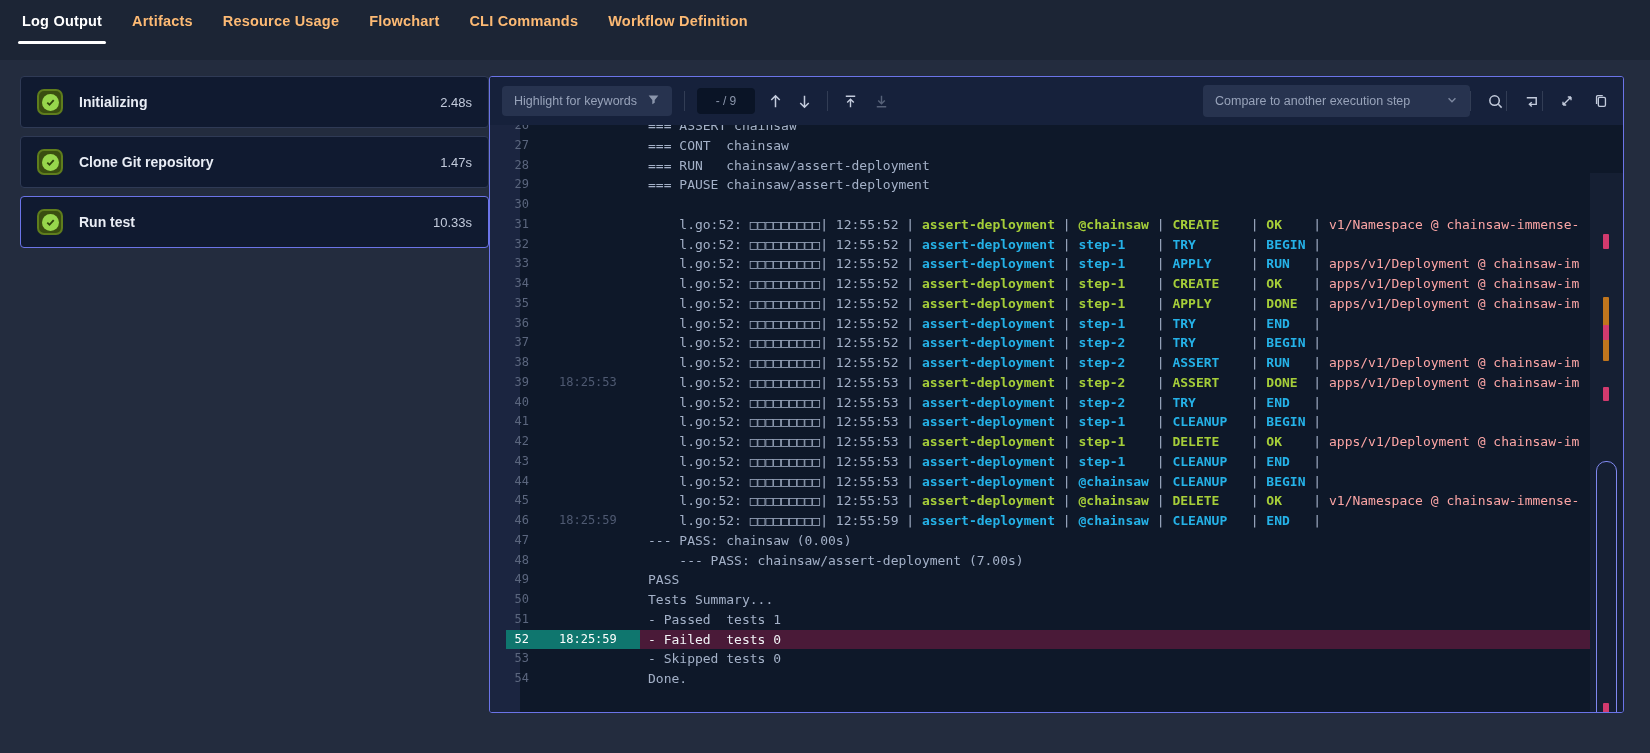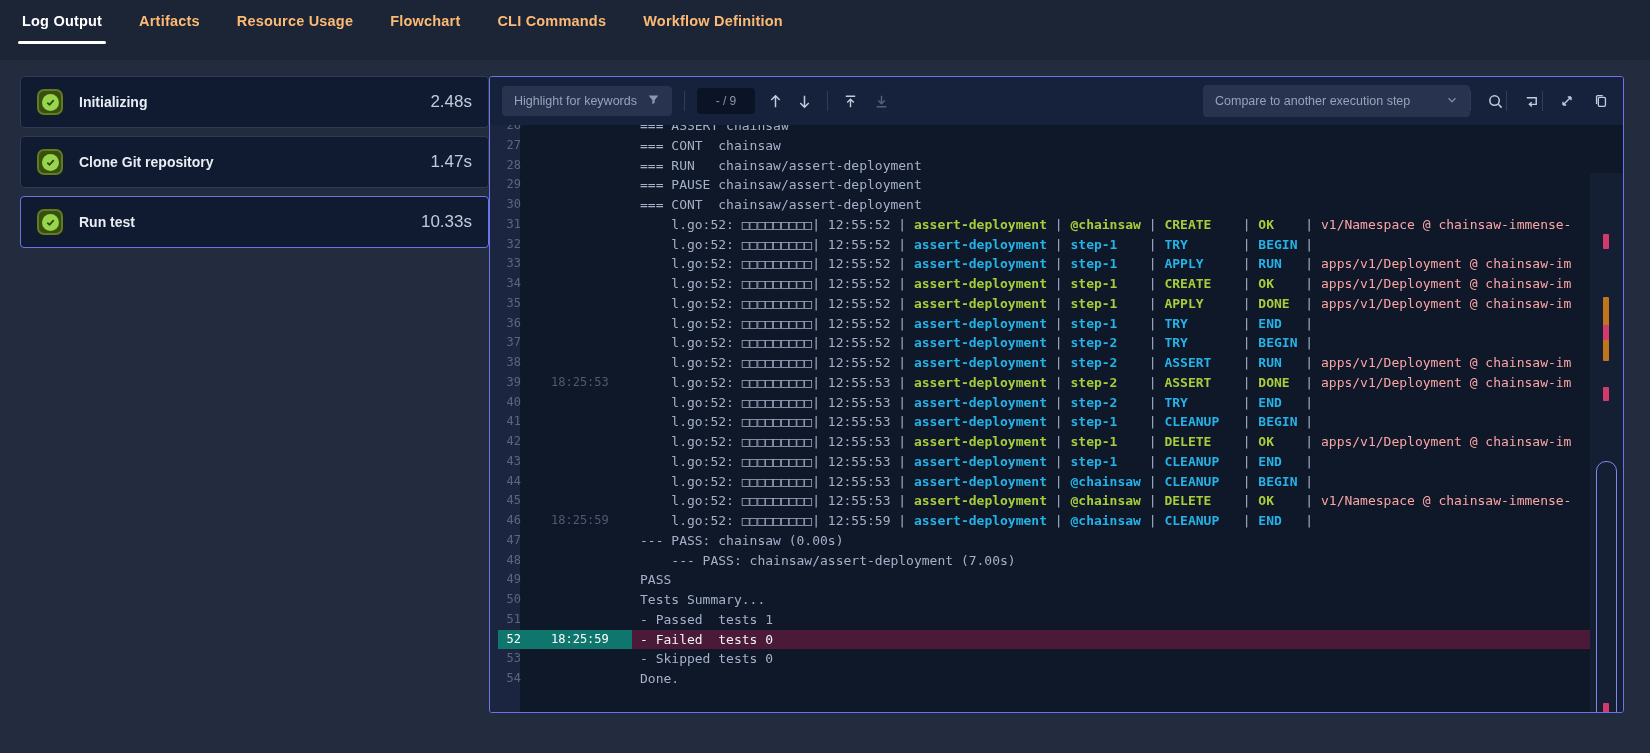--- a/index.html
+++ b/index.html
@@ -1,38 +1,38 @@
 <!DOCTYPE html>
 <html><head>
 <meta charset="utf-8">
 <style>
   * { margin:0; padding:0; box-sizing:border-box; }
   html,body { width:1650px; height:753px; overflow:hidden; }
   body { background:#232c3e; font-family:"Liberation Sans", sans-serif; }
 
   
-  .hdr { height:60px; background:#1c2535; display:flex; align-items:flex-start; padding:0 20px; gap:33px; }
+  .hdr { height:60px; background:#1c2535; display:flex; align-items:flex-start; padding:0 20px; gap:26px; }
   .tab { position:relative; padding:13px 2px 0 2px; height:60px; font-size:14.5px; font-weight:600;
          color:#fdba74; cursor:pointer; letter-spacing:.2px; }
   .tab.active { color:#ffffff; }
   .tab.active::after { content:""; position:absolute; left:-2px; right:-2px; bottom:16px; height:3px;
          background:#ffffff; border-radius:2px; }
 
   
   .main { display:flex; padding:16px 26px 0 20px; }
   .steps { width:469px; flex:none; }
   .card { height:52px; background:#101a30; border:1px solid #2f3a55; border-radius:4px;
           display:flex; align-items:center; padding:0 16px; margin-bottom:8px; cursor:pointer; }
   .card.sel { border-color:#6b74e8;text-align:right; }
   .chk { width:26px; height:26px; border-radius:7px; background:#3a4e10; border:2px solid #5f7d1c;
          display:flex; align-items:center; justify-content:center; flex:none; }
   .chk .cir { width:17px; height:17px; border-radius:50%; background:#97d64c; display:flex;
          align-items:center; justify-content:center; }
   .card .lbl { margin-left:16px; color:#e9edf5; font-size:14px; font-weight:600; }
-  .card .dur { margin-left:auto; color:#c2cadb; font-size:17px; }
+  .card .dur { margin-left:auto; color:#c2cadb; font-size:13px; }
 
   
   .panel { flex:1; height:637px; background:#0e1829; border:1px solid #6b74e8; border-radius:3px;
            display:flex; flex-direction:column; overflow:hidden; position:relative; }
   .tbar { height:48px; flex:none; background:#16213b; display:flex; align-items:center; padding:0 12px; }
   .pill { height:30px; background:#27334f; border-radius:4px; display:flex; align-items:center;
           padding:0 12px; gap:10px; color:#98a3ba; font-size:12.5px; cursor:pointer; }
   .pill.cmp { height:32px; width:267px; justify-content:space-between; }
   .vdiv { width:1px; height:20px; background:#323d55; margin:0 12px; flex:none; }
   .cnt { height:26px; min-width:58px; background:#0a1426; border-radius:4px; color:#8b96ac;
@@ -40,21 +40,21 @@
   .ibtn { background:none; border:none; cursor:pointer; display:flex; align-items:center;
           justify-content:center; padding:2px; }
   .ibtn svg { display:block; }
   .right-grp { margin-left:auto; display:flex; align-items:center; }
   .gap14 > * + * { margin-left:14px; }
 
   
   .logbody { flex:1; position:relative; overflow:hidden;
              font-family:"DejaVu Sans Mono", monospace; font-size:13px; line-height:19.75px; }
   .numstrip { position:absolute; left:0; top:0; bottom:0; width:30px; background:#1b2540; }
-  .rows { position:absolute; left:8px; right:33px; top:-9px; }
+  .rows { position:absolute; left:16px; right:33px; top:-9px; }
   .row { display:flex; height:19.75px; white-space:pre; align-items:center; }
   .g { display:flex; flex:none; width:134px; height:100%; align-items:center; }
   .num { width:30px; text-align:right; padding-right:7px; color:#5b667e; font-size:12px; flex:none; }
   .gts { padding-left:23px; color:#4f5a72; font-size:12px; }
   .c { flex:1; padding-left:8px; color:#a4b1c8; overflow:hidden; height:100%;
        display:flex; align-items:center; }
   .dim { color:#a4b1c8; }
   .res { color:#fca5a5; }
   .green { color:#a6ce39; font-weight:bold; }
   .cyan  { color:#25b2e8; font-weight:bold; }
@@ -189,21 +189,21 @@
       </div>
     </div>
 
     <div class="logbody">
       <div class="numstrip"></div>
       <div class="rows">
           <div class="row"><div class="g"><span class="num">26</span><span class="gts"></span></div><div class="c"><span class="dim">=== ASSERT chainsaw</span></div></div>
           <div class="row"><div class="g"><span class="num">27</span><span class="gts"></span></div><div class="c"><span class="dim">=== CONT  chainsaw</span></div></div>
           <div class="row"><div class="g"><span class="num">28</span><span class="gts"></span></div><div class="c"><span class="dim">=== RUN   chainsaw/assert-deployment</span></div></div>
           <div class="row"><div class="g"><span class="num">29</span><span class="gts"></span></div><div class="c"><span class="dim">=== PAUSE chainsaw/assert-deployment</span></div></div>
-          <div class="row"><div class="g"><span class="num">30</span><span class="gts"></span></div><div class="c"><span class="dim">=== CONT  chainsaw/assert-deployment</span></div></div>
+          <div class="row"><div class="g"><span class="num">30</span><span class="gts"></span></div></div>
           <div class="row"><div class="g"><span class="num">31</span><span class="gts"></span></div><div class="c"><span class="dim">    l.go:52: □□□□□□□□□| 12:55:52 | </span><span class="green">assert-deployment</span><span class="dim"> | </span><span class="green">@chainsaw</span><span class="dim"> | </span><span class="green">CREATE   </span><span class="dim"> | </span><span class="green">OK   </span><span class="dim"> | </span><span class="res">v1/Namespace @ chainsaw-immense-</span></div></div>
           <div class="row"><div class="g"><span class="num">32</span><span class="gts"></span></div><div class="c"><span class="dim">    l.go:52: □□□□□□□□□| 12:55:52 | </span><span class="cyan">assert-deployment</span><span class="dim"> | </span><span class="cyan">step-1   </span><span class="dim"> | </span><span class="cyan">TRY      </span><span class="dim"> | </span><span class="cyan">BEGIN</span><span class="dim"> | </span><span class="res"></span></div></div>
           <div class="row"><div class="g"><span class="num">33</span><span class="gts"></span></div><div class="c"><span class="dim">    l.go:52: □□□□□□□□□| 12:55:52 | </span><span class="cyan">assert-deployment</span><span class="dim"> | </span><span class="cyan">step-1   </span><span class="dim"> | </span><span class="cyan">APPLY    </span><span class="dim"> | </span><span class="cyan">RUN  </span><span class="dim"> | </span><span class="res">apps/v1/Deployment @ chainsaw-im</span></div></div>
           <div class="row"><div class="g"><span class="num">34</span><span class="gts"></span></div><div class="c"><span class="dim">    l.go:52: □□□□□□□□□| 12:55:52 | </span><span class="green">assert-deployment</span><span class="dim"> | </span><span class="green">step-1   </span><span class="dim"> | </span><span class="green">CREATE   </span><span class="dim"> | </span><span class="green">OK   </span><span class="dim"> | </span><span class="res">apps/v1/Deployment @ chainsaw-im</span></div></div>
           <div class="row"><div class="g"><span class="num">35</span><span class="gts"></span></div><div class="c"><span class="dim">    l.go:52: □□□□□□□□□| 12:55:52 | </span><span class="green">assert-deployment</span><span class="dim"> | </span><span class="green">step-1   </span><span class="dim"> | </span><span class="green">APPLY    </span><span class="dim"> | </span><span class="green">DONE </span><span class="dim"> | </span><span class="res">apps/v1/Deployment @ chainsaw-im</span></div></div>
           <div class="row"><div class="g"><span class="num">36</span><span class="gts"></span></div><div class="c"><span class="dim">    l.go:52: □□□□□□□□□| 12:55:52 | </span><span class="cyan">assert-deployment</span><span class="dim"> | </span><span class="cyan">step-1   </span><span class="dim"> | </span><span class="cyan">TRY      </span><span class="dim"> | </span><span class="cyan">END  </span><span class="dim"> | </span><span class="res"></span></div></div>
           <div class="row"><div class="g"><span class="num">37</span><span class="gts"></span></div><div class="c"><span class="dim">    l.go:52: □□□□□□□□□| 12:55:52 | </span><span class="cyan">assert-deployment</span><span class="dim"> | </span><span class="cyan">step-2   </span><span class="dim"> | </span><span class="cyan">TRY      </span><span class="dim"> | </span><span class="cyan">BEGIN</span><span class="dim"> | </span><span class="res"></span></div></div>
           <div class="row"><div class="g"><span class="num">38</span><span class="gts"></span></div><div class="c"><span class="dim">    l.go:52: □□□□□□□□□| 12:55:52 | </span><span class="cyan">assert-deployment</span><span class="dim"> | </span><span class="cyan">step-2   </span><span class="dim"> | </span><span class="cyan">ASSERT   </span><span class="dim"> | </span><span class="cyan">RUN  </span><span class="dim"> | </span><span class="res">apps/v1/Deployment @ chainsaw-im</span></div></div>
           <div class="row"><div class="g"><span class="num">39</span><span class="gts">18:25:53</span></div><div class="c"><span class="dim">    l.go:52: □□□□□□□□□| 12:55:53 | </span><span class="green">assert-deployment</span><span class="dim"> | </span><span class="green">step-2   </span><span class="dim"> | </span><span class="green">ASSERT   </span><span class="dim"> | </span><span class="green">DONE </span><span class="dim"> | </span><span class="res">apps/v1/Deployment @ chainsaw-im</span></div></div>
           <div class="row"><div class="g"><span class="num">40</span><span class="gts"></span></div><div class="c"><span class="dim">    l.go:52: □□□□□□□□□| 12:55:53 | </span><span class="cyan">assert-deployment</span><span class="dim"> | </span><span class="cyan">step-2   </span><span class="dim"> | </span><span class="cyan">TRY      </span><span class="dim"> | </span><span class="cyan">END  </span><span class="dim"> | </span><span class="res"></span></div></div>

